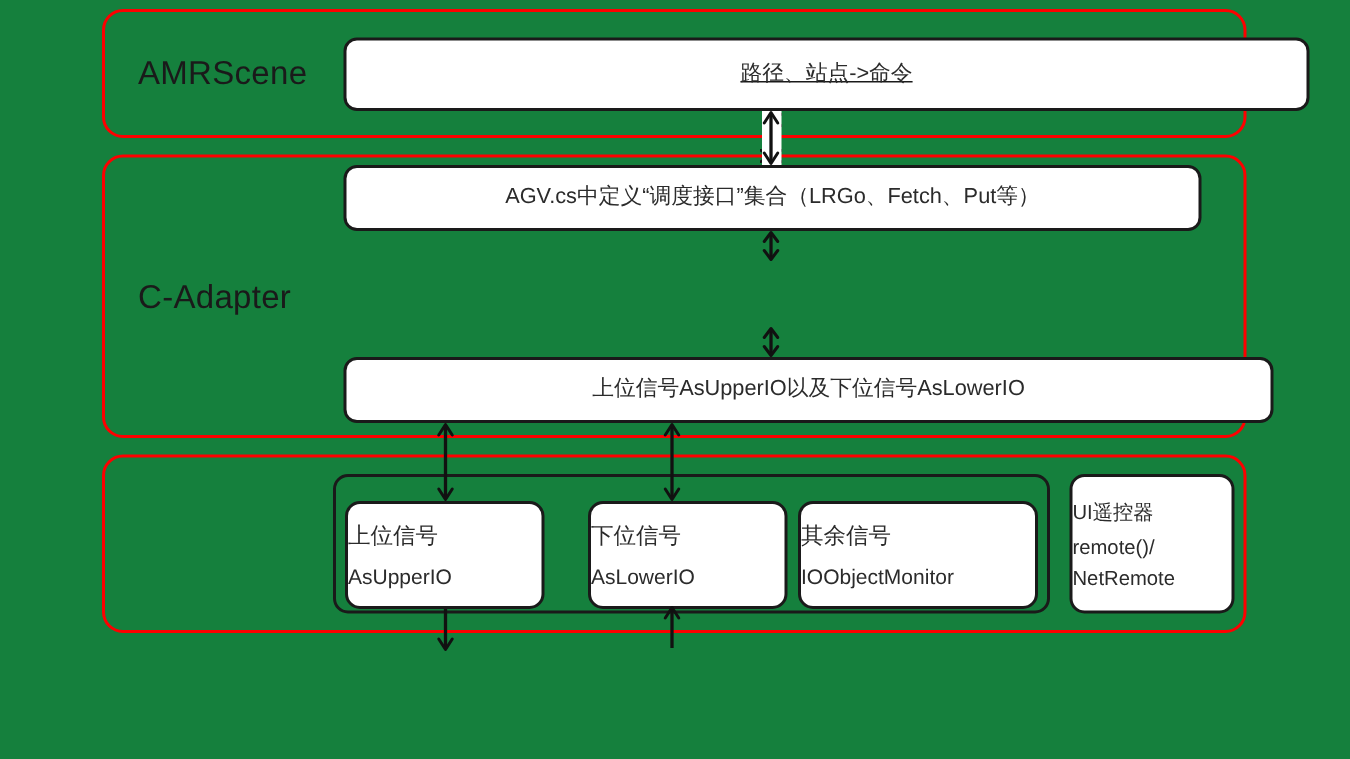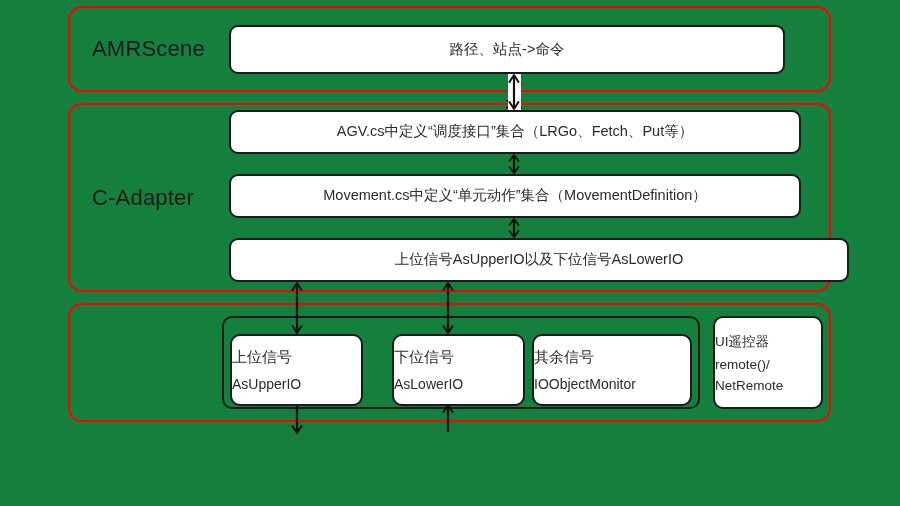--- a/index.html
+++ b/index.html
@@ -116,34 +116,31 @@
     pointer-events: none;
   }
 </style>
 </head>
 <body>
 
 <div id="canvas">
 
   <div class="layer" style="left:68px; top:6px; width:763px; height:86px;"></div>
   <div class="layer-label" style="left:92px; top:36px;">AMRScene</div>
-  <div class="box wide-row" style="left:229px; top:25px; width:556px; height:49px;">
+  <div class="box wide-row" style="left:229px; top:25px; width:644px; height:49px;text-decoration:underline;">
     <span class="box-text">路径、站点-&gt;命令</span>
   </div>
 
   <div class="layer" style="left:68px; top:103px; width:763px; height:189px;"></div>
   <div class="layer-label" style="left:92px; top:185px;">C-Adapter</div>
 
   <div class="box wide-row" style="left:229px; top:110px; width:572px; height:44px;">
     <span class="box-text">AGV.cs中定义“调度接口”集合（LRGo、Fetch、Put等）</span>
   </div>
 
-  <div class="box wide-row" style="left:229px; top:174px; width:572px; height:44px;">
-    <span class="box-text">Movement.cs中定义“单元动作”集合（MovementDefinition）</span>
-  </div>
 
   <div class="box wide-row" style="left:229px; top:238px; width:620px; height:44px;">
     <span class="box-text">上位信号AsUpperIO以及下位信号AsLowerIO</span>
   </div>
 
   <div class="layer" style="left:68px; top:303px; width:763px; height:119px;"></div>
 
   <div class="group-box" style="left:222px; top:316px; width:478px; height:93px;"></div>
 
   <div class="cell" style="left:230px; top:334px; width:133px; height:72px;">

